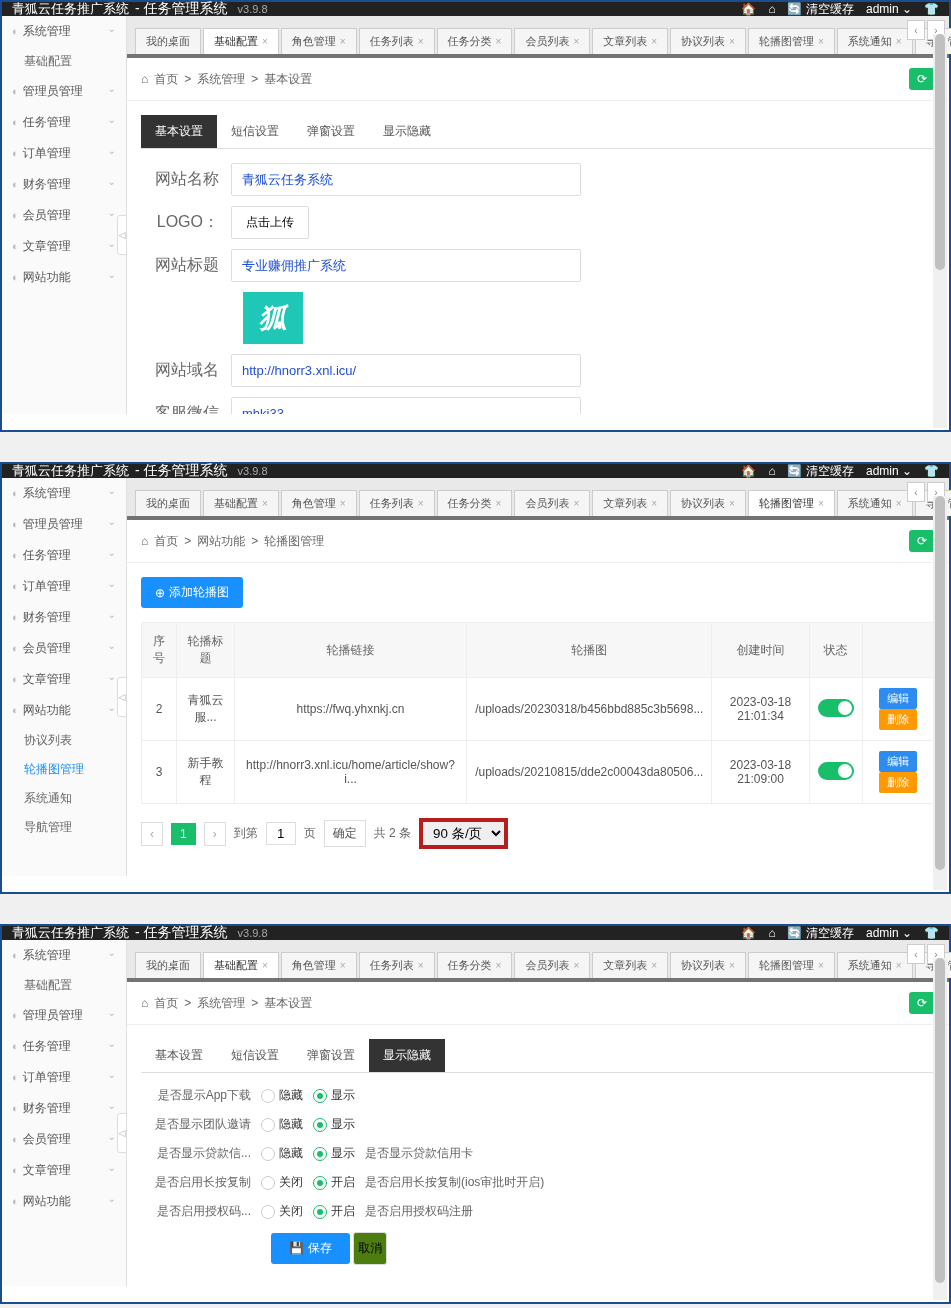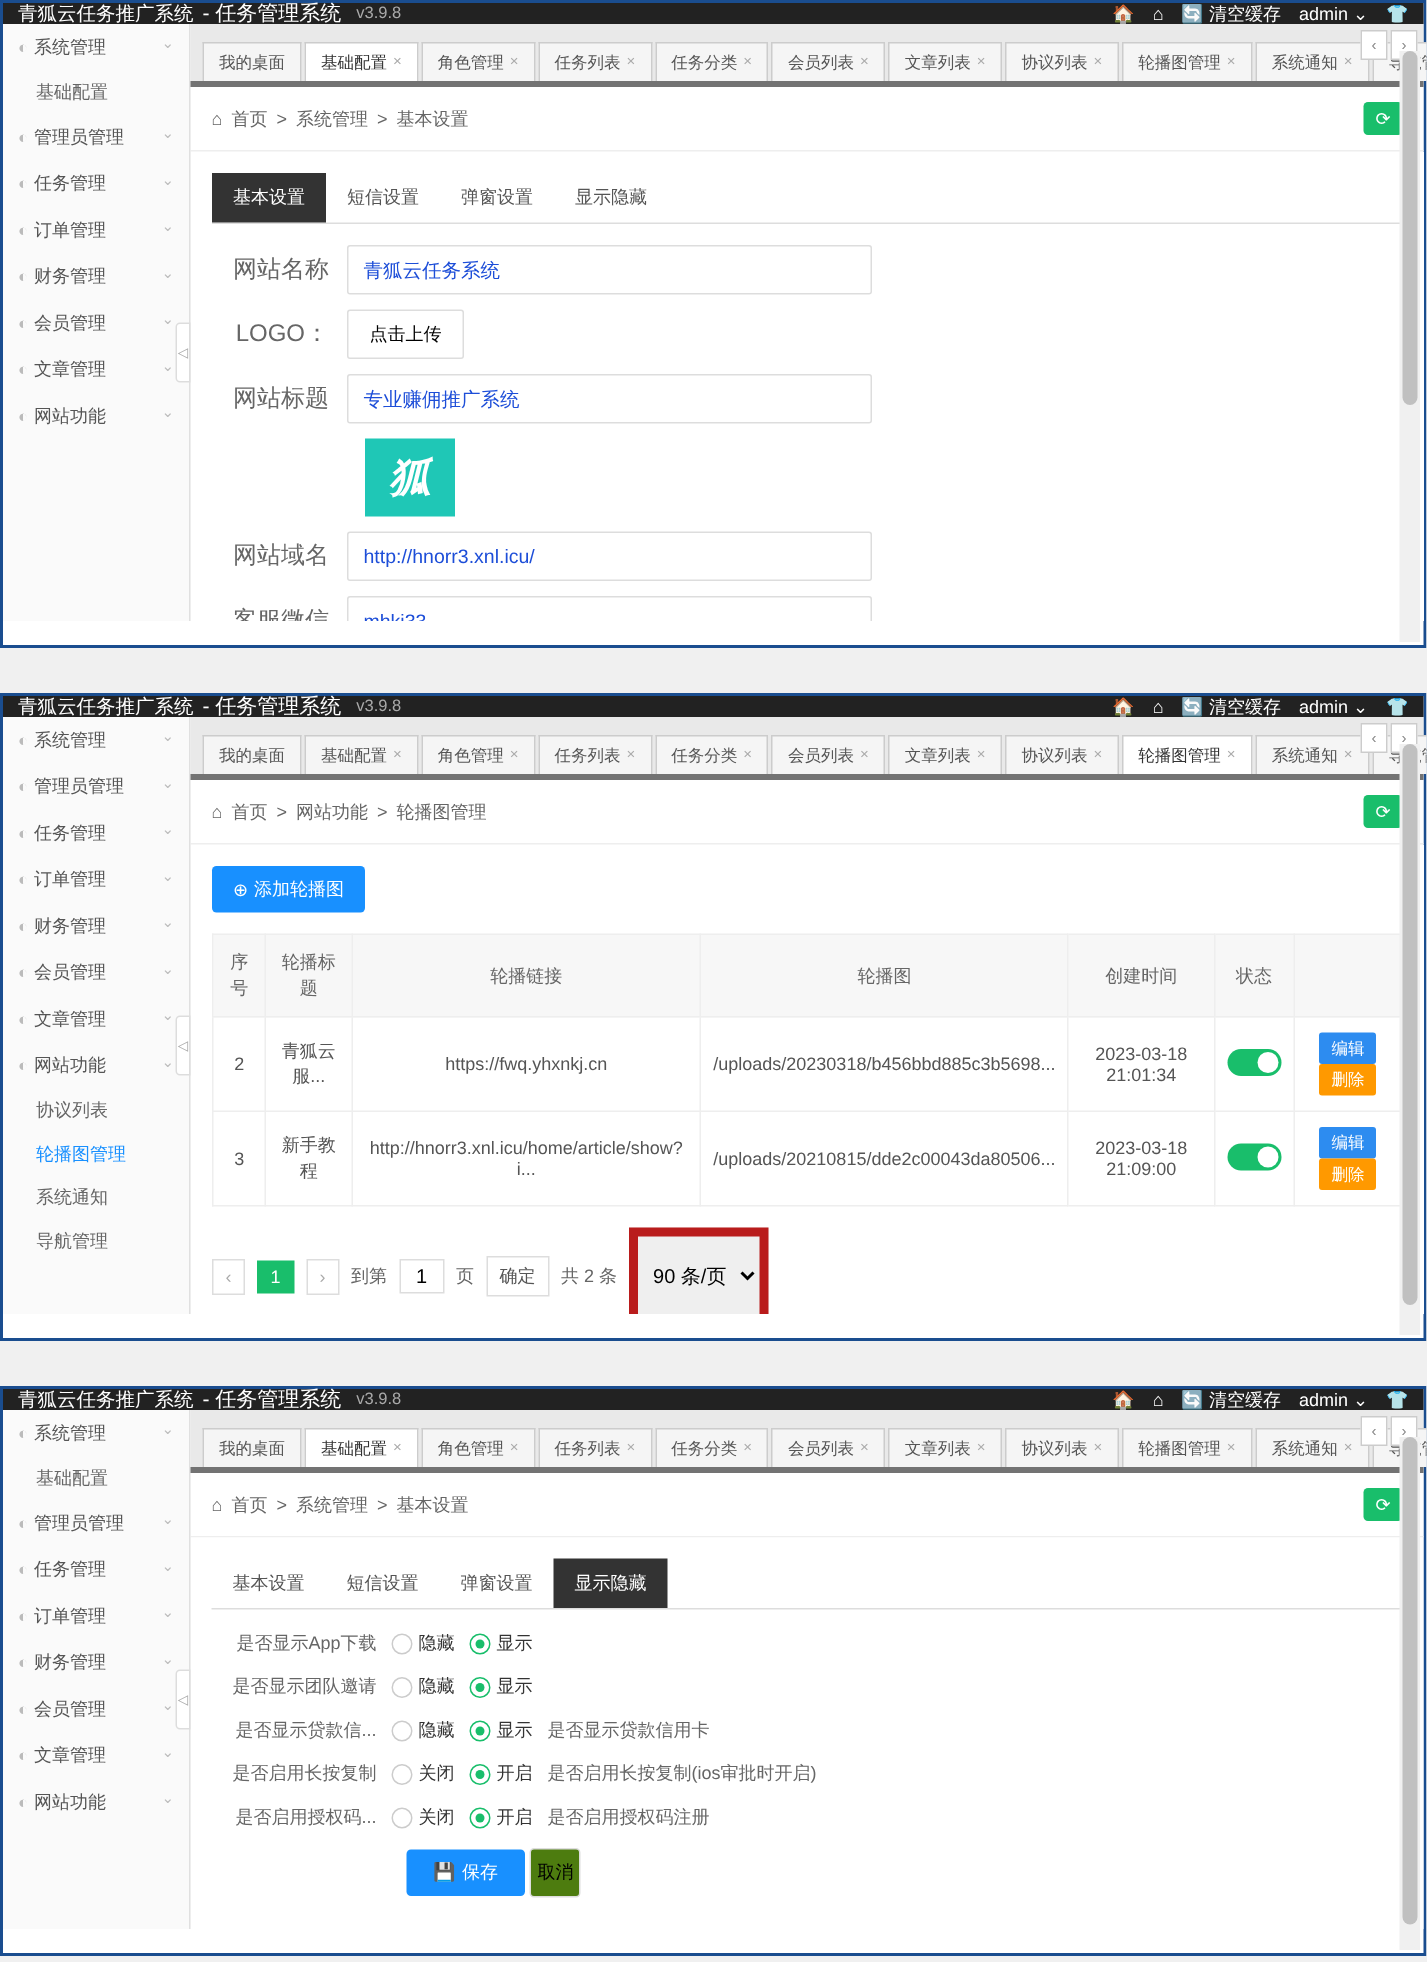--- a/index.html
+++ b/index.html
@@ -60,21 +60,21 @@
 .toggle{width:36px;height:18px;background:#19be6b;border-radius:9px;display:inline-block;position:relative}
 .toggle::after{content:"";position:absolute;right:2px;top:2px;width:14px;height:14px;background:#fff;border-radius:50%}
 .btn-sm{padding:3px 8px;font-size:11px;color:#fff;border-radius:2px;cursor:pointer;display:inline-block;margin:0 1px}
 .btn-edit{background:#2d8cf0}
 .btn-del{background:#ff9900}
 
 .pager{margin-top:14px;display:flex;align-items:center;gap:8px;font-size:12px;color:#666}
 .pg-btn{border:1px solid #ddd;padding:4px 8px;background:#fff;cursor:pointer;color:#aaa}
 .pg-active{background:#19be6b;color:#fff;border-color:#19be6b;padding:4px 9px}
 .pg-inp{width:30px;border:1px solid #ddd;padding:3px;text-align:center}
-.pg-sel{border:6px solid #b91c1c;padding:18px 6px}
+.pg-sel{border:4px solid #b91c1c;padding:3px 6px}
 
 
 .radio-row{display:flex;align-items:center;margin-bottom:12px;gap:10px}
 .rlabel{width:110px;text-align:right;color:#666;font-size:12px}
 .radio{display:inline-flex;align-items:center;gap:4px;cursor:pointer}
 .radio-c{width:14px;height:14px;border:1px solid #ccc;border-radius:50%;display:inline-block;position:relative}
 .radio.sel .radio-c{border-color:#19be6b}
 .radio.sel .radio-c::after{content:"";position:absolute;left:3px;top:3px;width:6px;height:6px;background:#19be6b;border-radius:50%}
 .rnote{color:#666;font-size:12px;margin-left:0}
 .btn-save{background:#1890ff;color:#fff;border:none;padding:7px 18px;font-size:12px;border-radius:3px;cursor:pointer;display:inline-flex;align-items:center;gap:4px}

